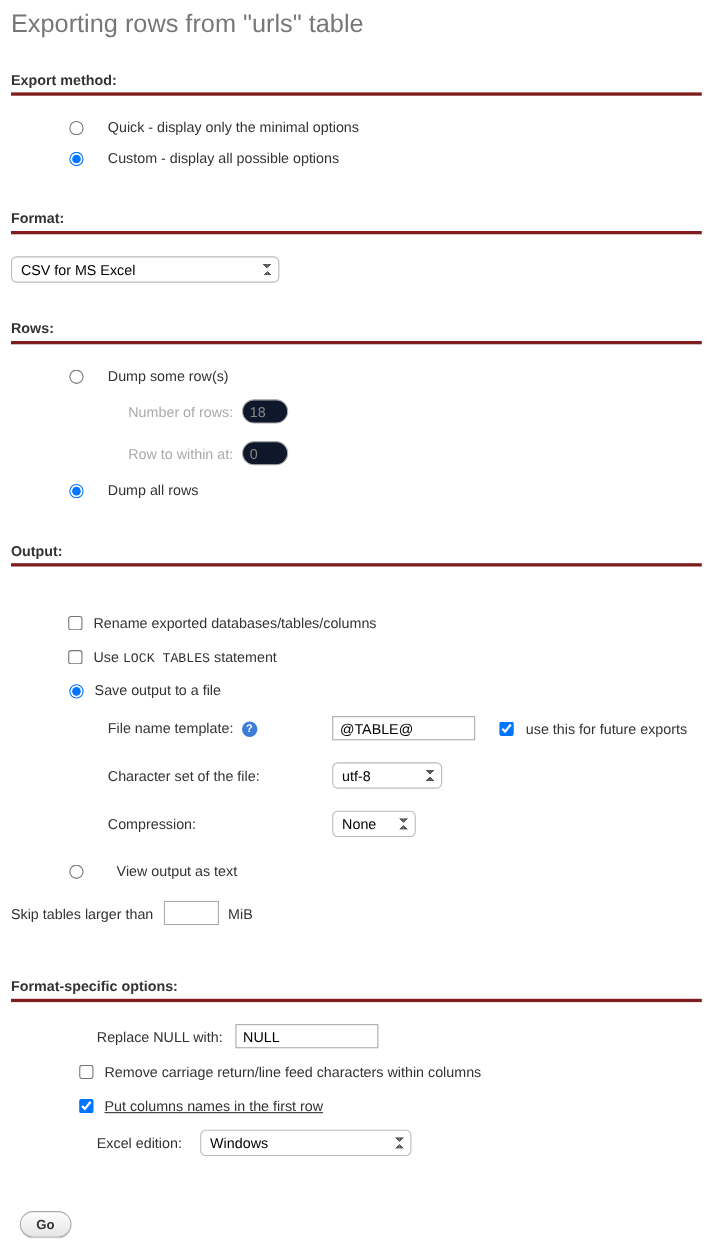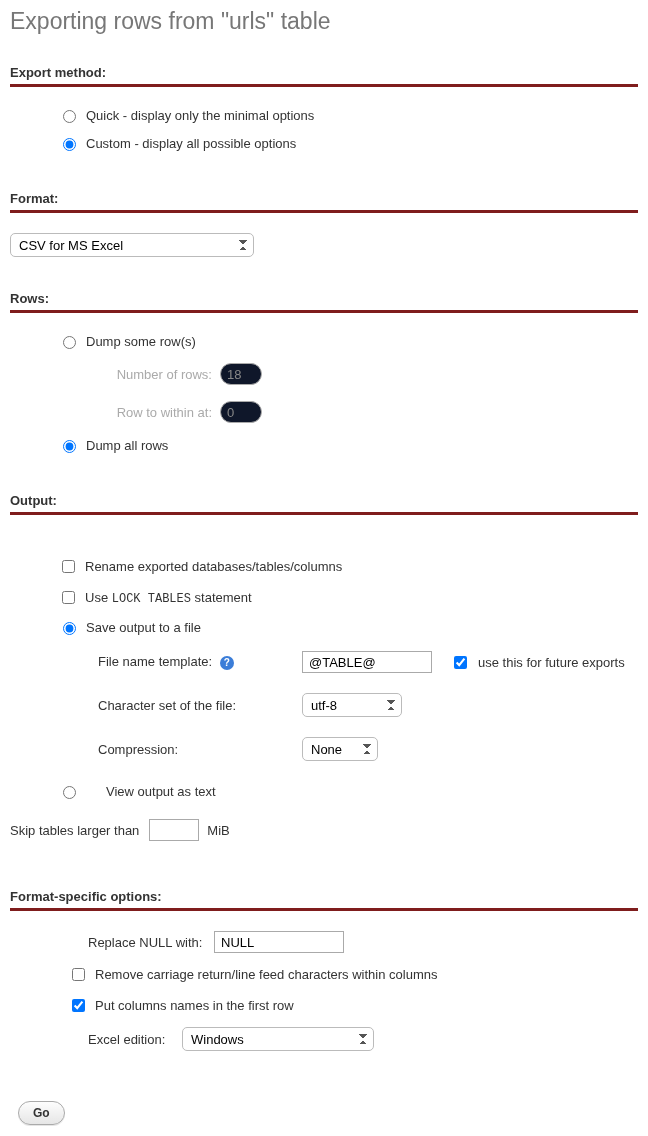--- a/index.html
+++ b/index.html
@@ -24,20 +24,21 @@
     color: #333;
     padding-bottom: 4px;
     border-bottom: 3px solid #7f1d1d;
     margin: 0 0 14px 0;
   }
   .section { margin-bottom: 34px; }
   .radio-row {
     display: flex;
     align-items: center;
     padding: 6px 0 6px 48px;
+    gap: 12px;
   }
   .radio-row input[type=radio] { margin-right: 10px; }
   .indent { padding-left: 48px; margin-top: 36px; }
   .indent2 { padding-left: 90px; }
   .option-line { display:flex; align-items:center; padding:6px 0; }
   .option-line input[type=checkbox], .option-line input[type=radio]{ margin-right:10px; }
   select {
     font-size: 13px;
     height: 24px;
     background: #fff;
@@ -224,21 +225,21 @@
     <div class="option-line">
       <span style="width:126px;">Replace NULL with:</span>
       <input type="text" style="width: 130px;" value="NULL">
     </div>
 
     <label class="option-line" style="margin-left:-20px;">
       <input type="checkbox" style="">
       <span>Remove carriage return/line feed characters within columns</span>
     </label>
 
-    <label class="option-line" style="margin-left:-20px;">
+    <label class="option-line" style="margin-left:-20px;text-decoration:underline;">
       <input type="checkbox" checked="" style="">
       <span>Put columns names in the first row</span>
     </label>
 
     <div class="option-line">
       <span style="width:94px;">Excel edition:</span>
       <select class="excel">
         <option>Windows</option>
       </select>
     </div>

